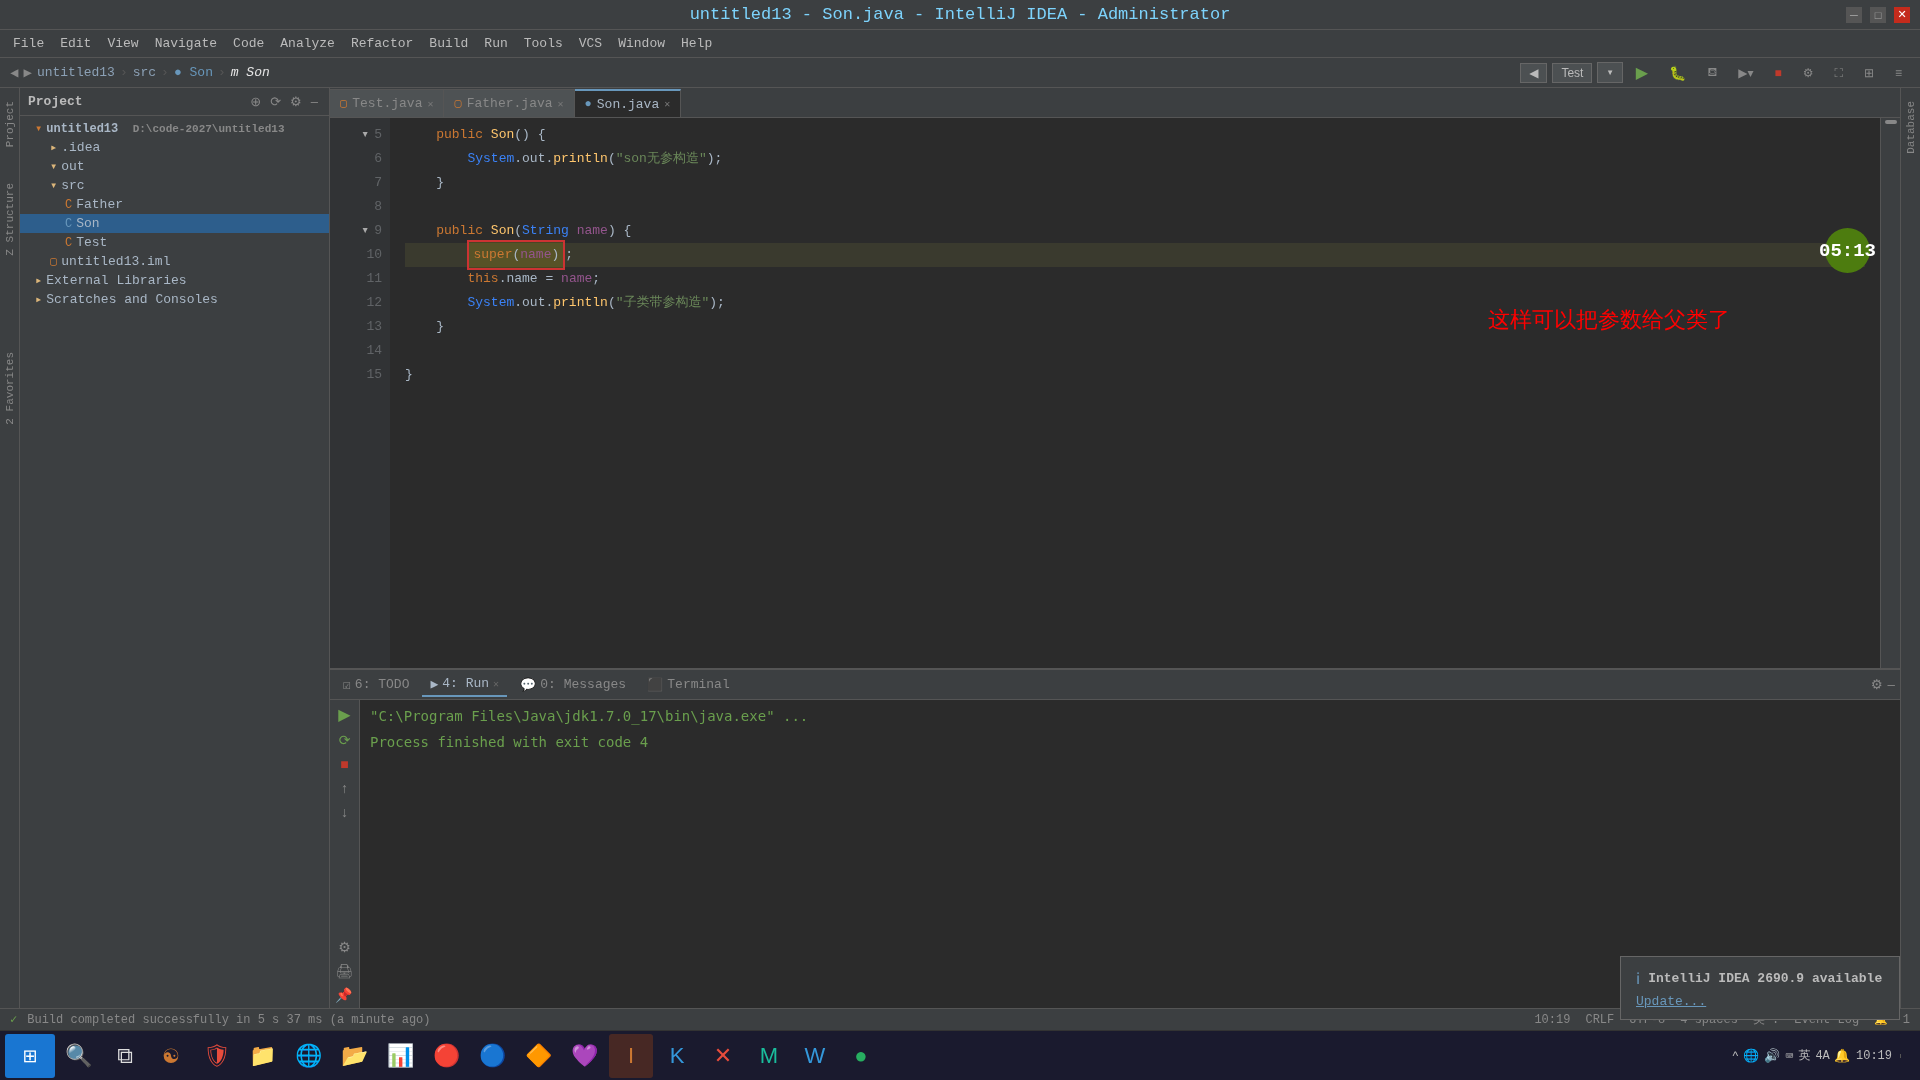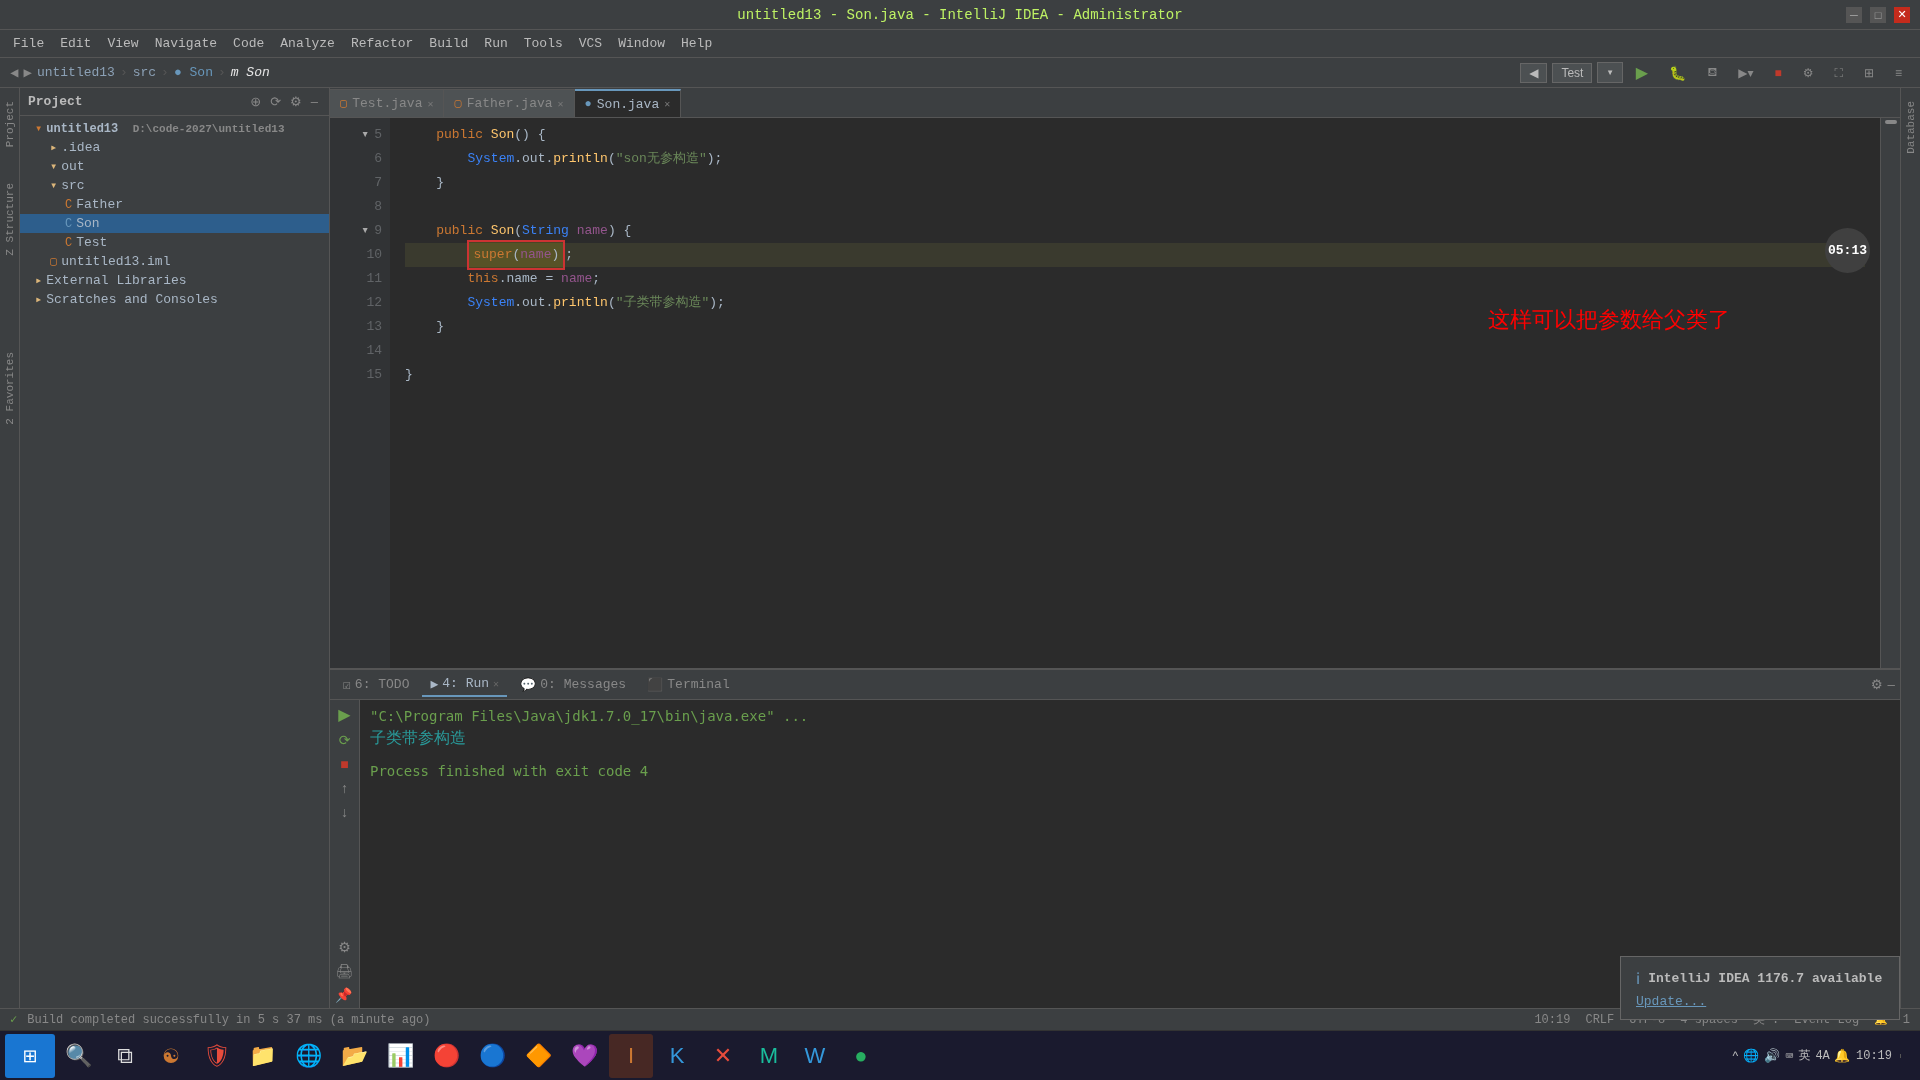--- a/index.html
+++ b/index.html
@@ -1,20 +1,20 @@
 <!DOCTYPE html>
 <html><head>
   <meta charset="utf-8">
   <style>
     * { margin: 0; padding: 0; box-sizing: border-box; }
     body { font-family: 'Consolas', 'Courier New', monospace; font-size: 13px; background: #2b2b2b; color: #a9b7c6; width: 1920px; height: 1080px; overflow: hidden; }
     
     
     #title-bar { background: #3c3f41; height: 30px; display: flex; align-items: center; justify-content: space-between; padding: 0 10px; border-bottom: 1px solid #555; }
-    #title-bar .title-text { color: #bef264; font-size: 14px; position: absolute; left: 50%; transform: translateX(-50%); }
+    #title-bar .title-text { color: #7dd3fc; font-size: 17px; position: absolute; left: 50%; transform: translateX(-50%); }
     #title-bar .window-controls { display: flex; gap: 8px; margin-left: auto; }
     #title-bar .win-btn { width: 16px; height: 16px; background: #555; border: none; cursor: pointer; color: #aaa; font-size: 11px; display: flex; align-items: center; justify-content: center; }
     
     
     #menu-bar { background: #3c3f41; height: 28px; display: flex; align-items: center; padding: 0 5px; border-bottom: 1px solid #555; }
     .menu-item { color: #bbb; padding: 2px 8px; font-size: 13px; cursor: pointer; }
     
     
     #nav-bar { background: #3c3f41; height: 30px; display: flex; align-items: center; padding: 0 10px; border-bottom: 1px solid #555; gap: 5px; }
     #nav-bar .breadcrumb-item { color: #8ba0b5; font-size: 13px; }
@@ -64,21 +64,21 @@
     .param { color: #94558d; }
     .plain { color: #a9b7c6; }
     
     
     .annotation-text { color: #ff0000; font-size: 22px; font-family: sans-serif; position: absolute; right: 200px; top: 280px; }
     
     
     #right-sidebar { width: 20px; background: #3c3f41; border-left: 1px solid #555; display: flex; flex-direction: column; align-items: center; padding: 5px 0; gap: 5px; }
     
     
-    .timer-badge { position: absolute; right: 30px; top: 110px; background: #404040; color: white; border-radius: 50%; width: 45px; height: 45px; display: flex; align-items: center; justify-content: center; font-size: 13px; font-weight: bold; }
+    .timer-badge { position: absolute; right: 30px; top: 110px; background: #4d7c0f; color: white; border-radius: 50%; width: 45px; height: 45px; display: flex; align-items: center; justify-content: center; font-size: 19px; font-weight: bold; }
     
     
     #bottom-panel { height: 340px; border-top: 2px solid #555; display: flex; flex-direction: column; }
     #bottom-tabs { background: #3c3f41; height: 30px; display: flex; align-items: center; padding: 0 5px; border-bottom: 1px solid #555; gap: 5px; }
     .bottom-tab { color: #888; padding: 3px 8px; font-size: 13px; cursor: pointer; display: flex; align-items: center; gap: 4px; }
     .bottom-tab.active { color: #a9b7c6; border-bottom: 2px solid #6897bb; }
     .bottom-tab-close { font-size: 10px; color: #666; }
     #bottom-content { flex: 1; background: #2b2b2b; overflow: auto; }
     #run-panel { display: flex; height: 100%; }
     #run-left-bar { width: 30px; background: #3c3f41; border-right: 1px solid #555; display: flex; flex-direction: column; align-items: center; padding: 5px 0; gap: 8px; }
@@ -361,21 +361,20 @@
             <button class="run-action-btn" style="color:#c0392b;">■</button>
             <button class="run-action-btn" style="color:#888;">↑</button>
             <button class="run-action-btn" style="color:#888;">↓</button>
             <button class="run-action-btn" style="color:#888; margin-top:auto;">⚙</button>
             <button class="run-action-btn" style="color:#888;">🖨</button>
             <button class="run-action-btn" style="color:#888;">📌</button>
           </div>
 
           <div id="run-output">
             <div class="run-cmd">"C:\Program Files\Java\jdk1.7.0_17\bin\java.exe" ...</div>
-            <div class="run-output-text">子类带参构造</div>
             <div class="run-process">Process finished with exit code 4</div>
           </div>
         </div>
       </div>
     </div>
   </div>
 
   <div id="right-sidebar">
     <div class="vtab" style="writing-mode:vertical-rl; transform:rotate(180deg); color:#888; font-size:11px; padding:8px 2px; cursor:pointer;">Database</div>
   </div>
@@ -394,21 +393,21 @@
     <span class="status-item" style="color:#888;">英 :</span>
     <span class="status-item">Event Log</span>
     <span style="color:#888; font-size:11px;">🔔</span>
     <span style="color:#888;">1</span>
   </div>
 </div>
 
 <div id="notification">
   <div class="notif-header">
     <span class="notif-icon">ℹ</span>
-    <span class="notif-title">IntelliJ IDEA 1176.7 available</span>
+    <span class="notif-title">IntelliJ IDEA 2690.9 available</span>
   </div>
   <span class="notif-link">Update...</span>
 </div>
 
 <div id="taskbar">
   <button class="taskbar-btn taskbar-start" style="background:#1976d2; color:white; font-size:18px;">⊞</button>
   <button class="taskbar-btn" style="color:#ddd;">🔍</button>
   <button class="taskbar-btn" style="color:#ddd;">⧉</button>
 
   <button class="taskbar-btn" style="color:#cc7832; font-size:20px;">☯</button>

